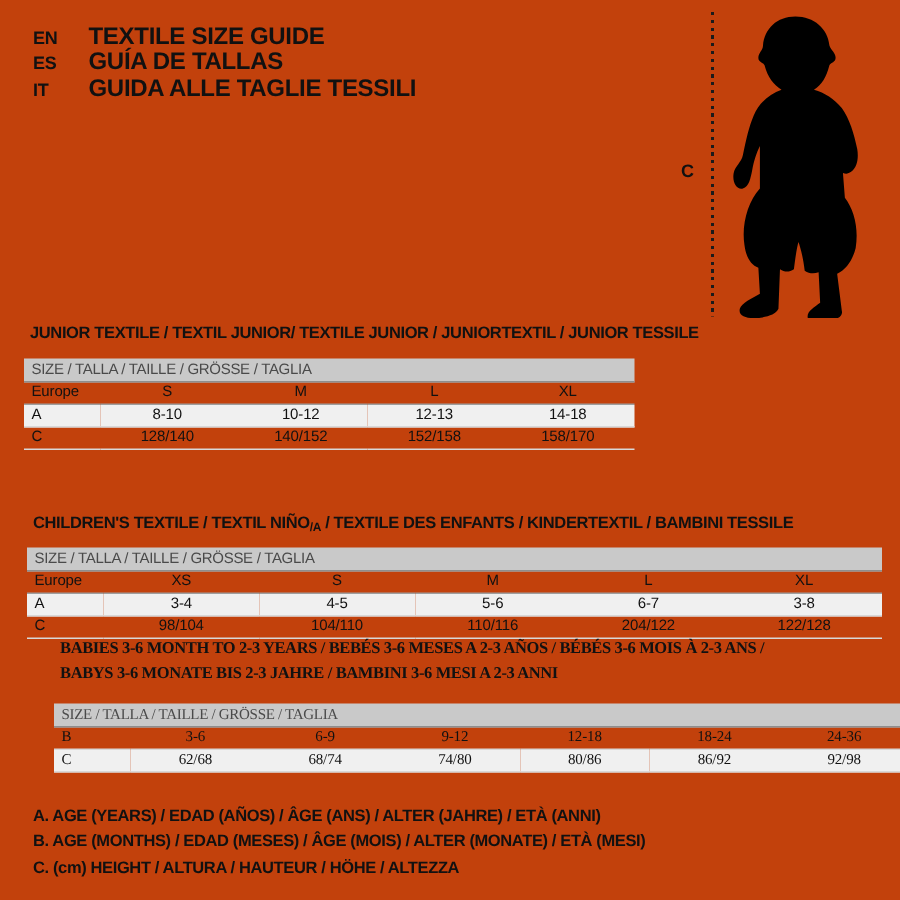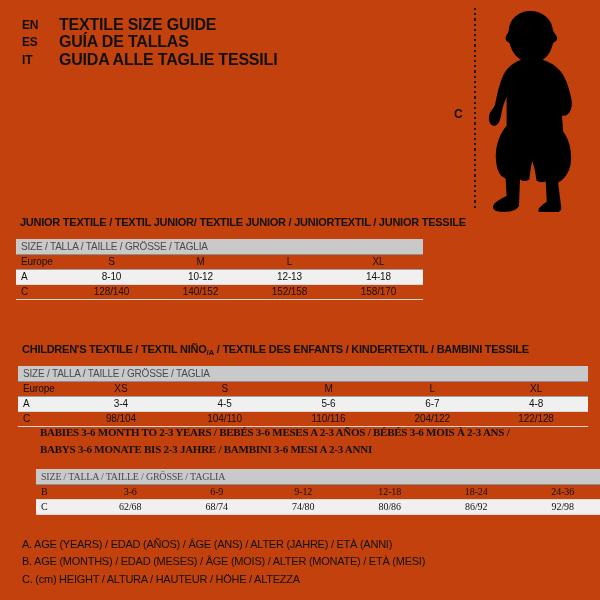--- a/index.html
+++ b/index.html
@@ -34,21 +34,21 @@
             color:#4a4a4a;font-size:10px;padding-left:5px;letter-spacing:-0.2px;white-space:nowrap;}
   table.size-table{width:100%;border-collapse:collapse;table-layout:fixed;}
   .size-table td{height:14px;line-height:14px;font-size:10px;padding:0;text-align:center;
                  border-bottom:1px solid #d8d8d8;letter-spacing:-0.1px;}
   .size-table td.row-label{text-align:left;padding-left:5px;}
   .size-table tr:nth-child(2) td{background:#f0f0f0;}
   .has-europe tr:first-child td{border-bottom-color:#9e9e9e;}
 
   
   .footnotes{position:absolute;left:22px;top:536px;}
-  .footnote{font-size:11px;font-weight:normal;letter-spacing:-0.25px;line-height:17.4px;white-space:nowrap;}
+  .footnote{font-size:11px;font-weight:bold;letter-spacing:-0.25px;line-height:17.4px;white-space:nowrap;}
 </style>
 </head>
 <body>
 
 <div class="canvas">
 
   <div class="lang-list">
     <div class="lang-row">
       <span class="lang-code">EN</span>
       <span class="lang-label">TEXTILE SIZE GUIDE</span>
@@ -152,21 +152,21 @@
             <td>M</td>
             <td>L</td>
             <td>XL</td>
           </tr>
           <tr>
             <td class="row-label">A</td>
             <td>3-4</td>
             <td>4-5</td>
             <td>5-6</td>
             <td>6-7</td>
-            <td>4-8</td>
+            <td>3-8</td>
           </tr>
           <tr>
             <td class="row-label">C</td>
             <td>98/104</td>
             <td>104/110</td>
             <td>110/116</td>
             <td>204/122</td>
             <td>122/128</td>
           </tr>
         </tbody>

